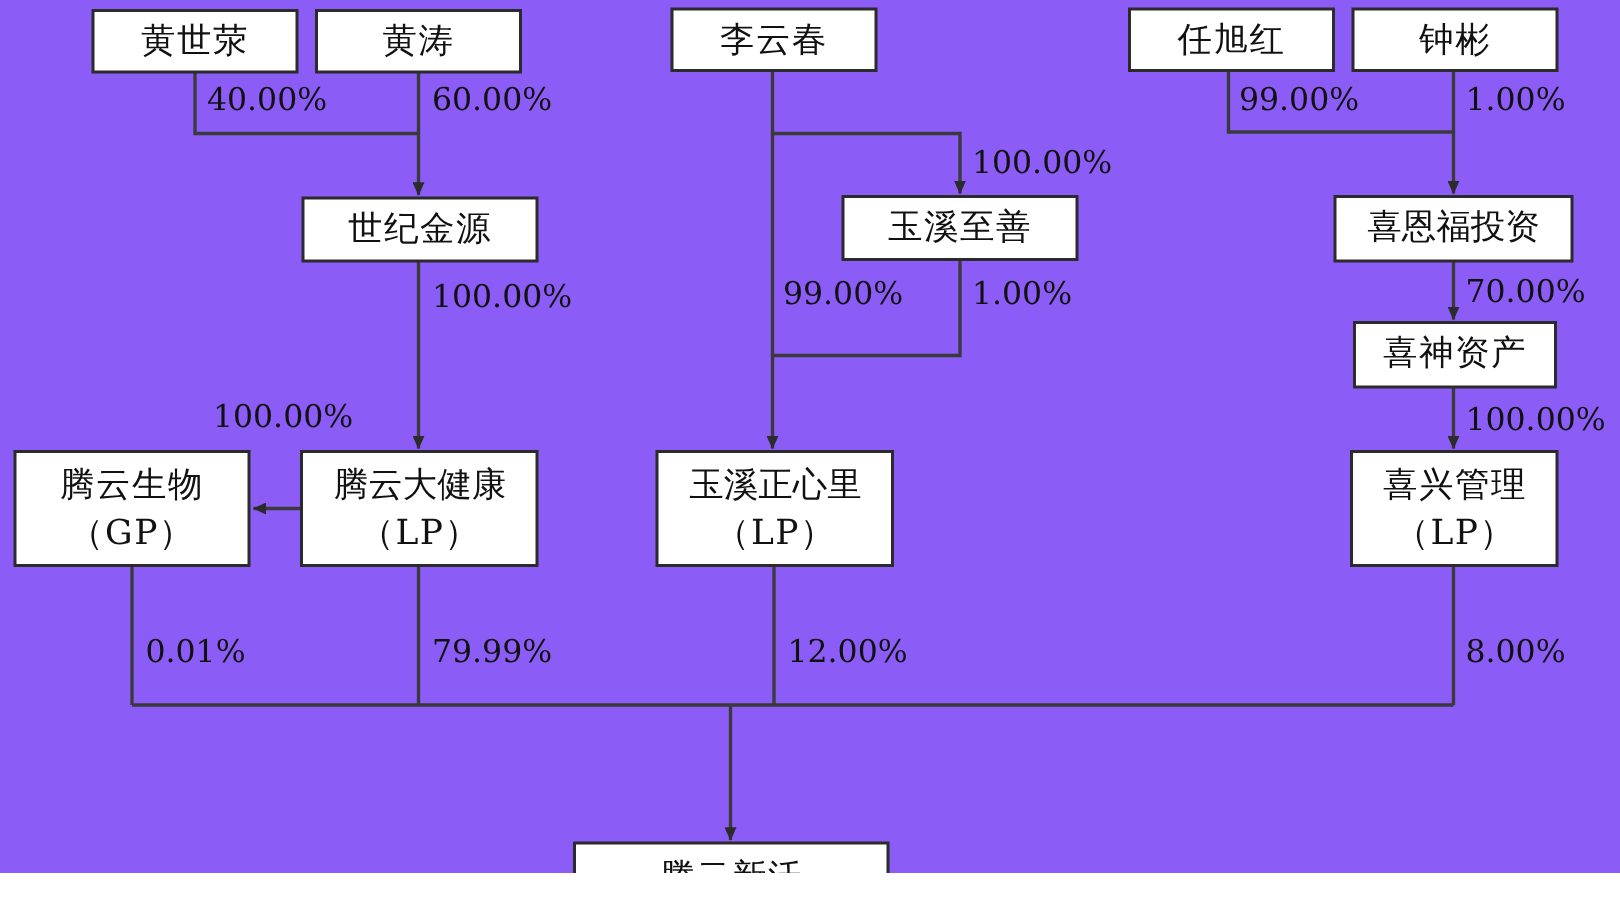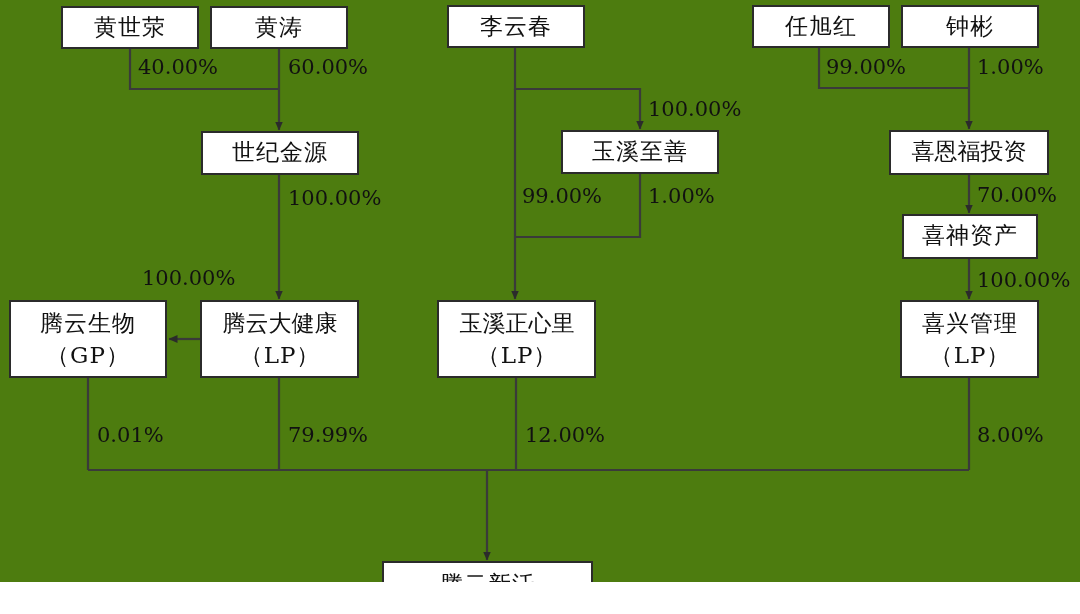--- a/index.html
+++ b/index.html
@@ -4,21 +4,21 @@
 <style>
   html, body {
     margin: 0;
     padding: 0;
     background: #ffffff;
   }
   #canvas-wrap {
     position: relative;
     width: 1080px;
     height: 582px;
-    background: #4d7c0f;
+    background: #8b5cf6;
     overflow: hidden;
   }
   svg#diagram {
     display: block;
     width: 1080px;
     height: 614px;
   }
   .node-box {
     fill: #ffffff;
     stroke: #2b2b2b;

